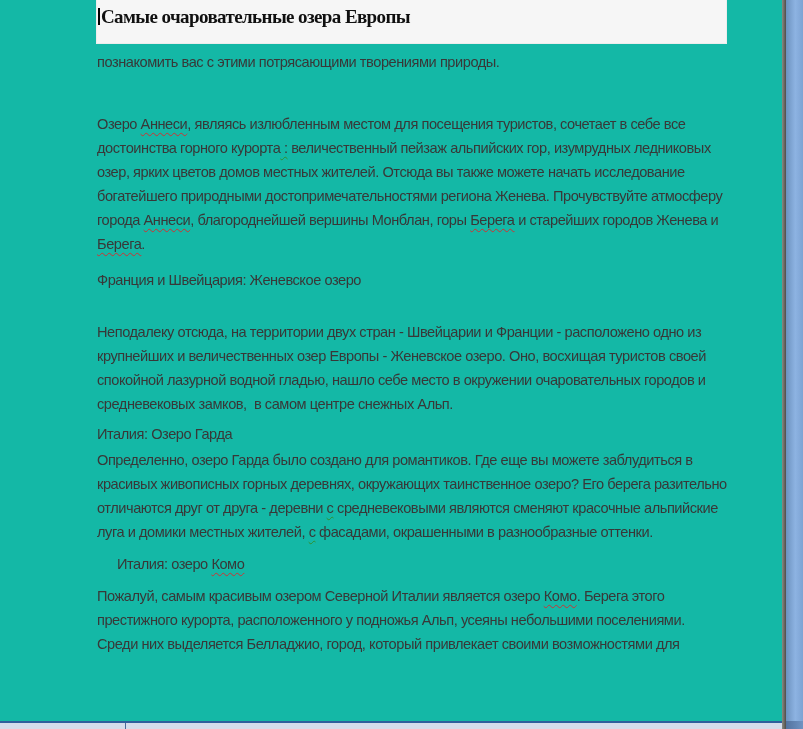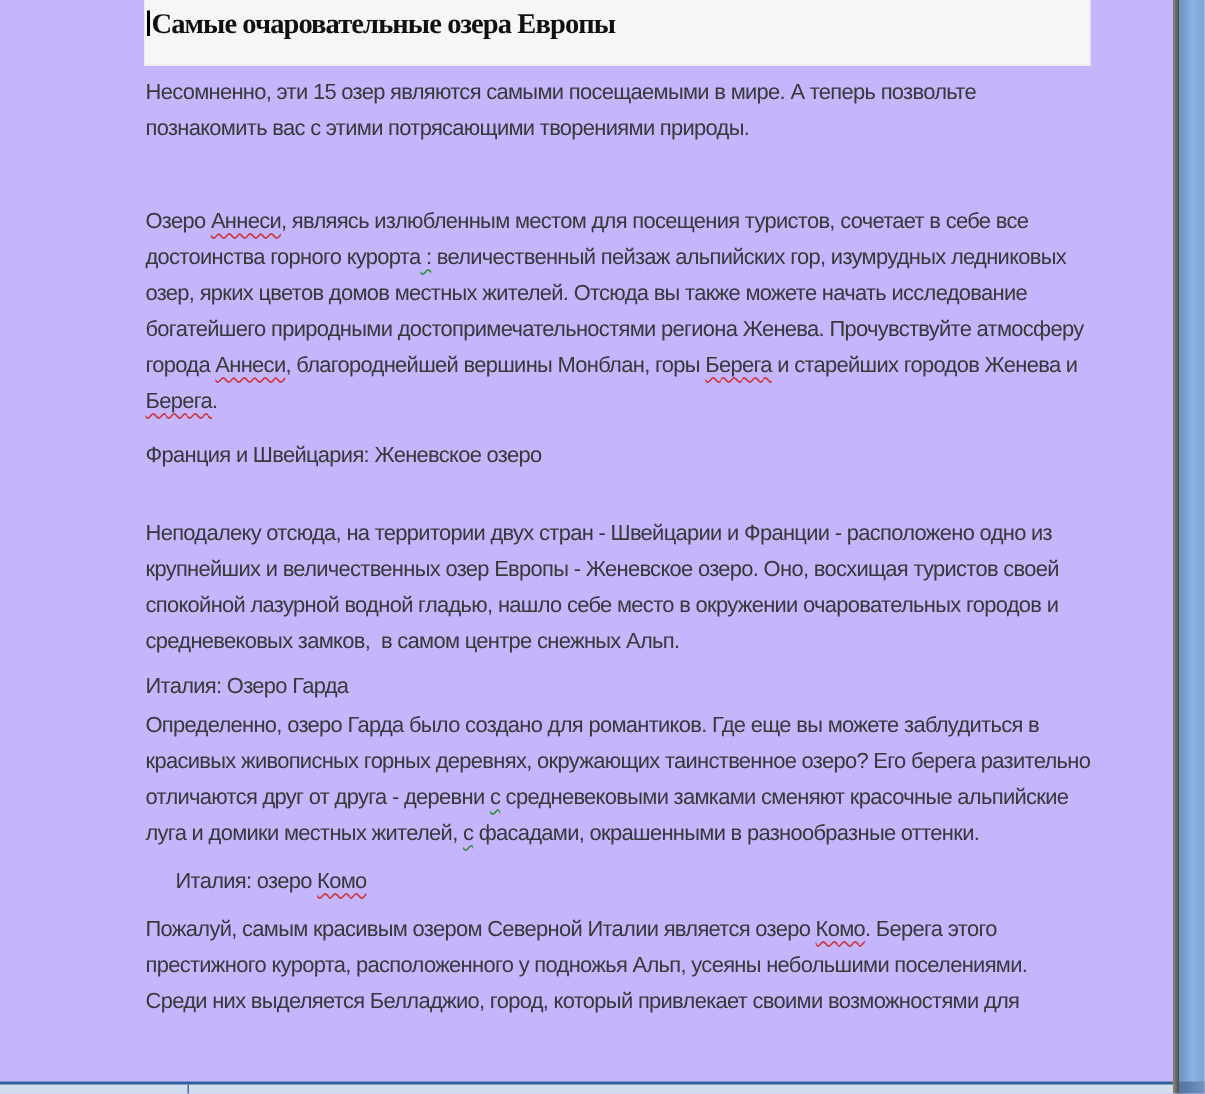--- a/index.html
+++ b/index.html
@@ -8,21 +8,21 @@
     overflow: hidden;
     position: relative;
     background: #ffffff;
     font-family: "Liberation Sans", sans-serif;
   }
 
   
   .page {
     position: absolute; left: 0; top: 0;
     width: 782px; height: 729px;
-    background: #c4b5fd;
+    background: #14b8a6;
     overflow: hidden;
   }
 
   #doc { padding-left: 97px; }
 
   .block .line {
     white-space: nowrap;
     line-height: 24px;
     font-size: 14.6px;
     letter-spacing: -0.45px;
@@ -119,21 +119,20 @@
 </style>
 </head>
 <body>
 
 <div class="page">
   <div id="doc">
       <div class="block title">
         <div class="line"><span class="caret"></span><span>Самые очаровательные озера Европы</span></div>
       </div>
       <div class="block paragraph">
-        <div class="line"><span>Несомненно, эти 15 озер являются самыми посещаемыми в мире. А теперь позвольте</span></div>
         <div class="line"><span>познакомить вас с этими потрясающими творениями природы.</span></div>
       </div>
       <div class="block paragraph">
         <div class="line"><span>Озеро </span><span class="spell-red">Аннеси</span><span>, являясь излюбленным местом для посещения туристов, сочетает в себе все</span></div>
         <div class="line"><span>достоинства горного курорта</span><span class="spell-green"> :</span><span> величественный пейзаж альпийских гор, изумрудных ледниковых</span></div>
         <div class="line"><span>озер, ярких цветов домов местных жителей. Отсюда вы также можете начать исследование</span></div>
         <div class="line"><span>богатейшего природными достопримечательностями региона Женева. Прочувствуйте атмосферу</span></div>
         <div class="line"><span>города </span><span class="spell-red">Аннеси</span><span>, благороднейшей вершины Монблан, горы </span><span class="spell-red">Берега</span><span> и старейших городов Женева и</span></div>
         <div class="line"><span class="spell-red">Берега</span><span>.</span></div>
       </div>
@@ -145,21 +144,21 @@
         <div class="line"><span>крупнейших и величественных озер Европы - Женевское озеро. Оно, восхищая туристов своей</span></div>
         <div class="line"><span>спокойной лазурной водной гладью, нашло себе место в окружении очаровательных городов и</span></div>
         <div class="line"><span>средневековых замков,&nbsp; в самом центре снежных Альп.</span></div>
       </div>
       <div class="block heading">
         <div class="line"><span>Италия: Озеро Гарда</span></div>
       </div>
       <div class="block paragraph">
         <div class="line"><span>Определенно, озеро Гарда было создано для романтиков. Где еще вы можете заблудиться в</span></div>
         <div class="line"><span>красивых живописных горных деревнях, окружающих таинственное озеро? Его берега разительно</span></div>
-        <div class="line"><span>отличаются друг от друга - деревни </span><span class="spell-green">с</span><span> средневековыми замками сменяют красочные альпийские</span></div>
+        <div class="line"><span>отличаются друг от друга - деревни </span><span class="spell-green">с</span><span> средневековыми являются сменяют красочные альпийские</span></div>
         <div class="line"><span>луга и домики местных жителей, </span><span class="spell-green">с</span><span> фасадами, окрашенными в разнообразные оттенки.</span></div>
       </div>
       <div class="block heading">
         <div class="line"><span>Италия: озеро </span><span class="spell-red">Комо</span></div>
       </div>
       <div class="block paragraph">
         <div class="line"><span>Пожалуй, самым красивым озером Северной Италии является озеро </span><span class="spell-red">Комо</span><span>. Берега этого</span></div>
         <div class="line"><span>престижного курорта, расположенного у подножья Альп, усеяны небольшими поселениями.</span></div>
         <div class="line"><span>Среди них выделяется Белладжио, город, который привлекает своими возможностями для</span></div>
       </div>

